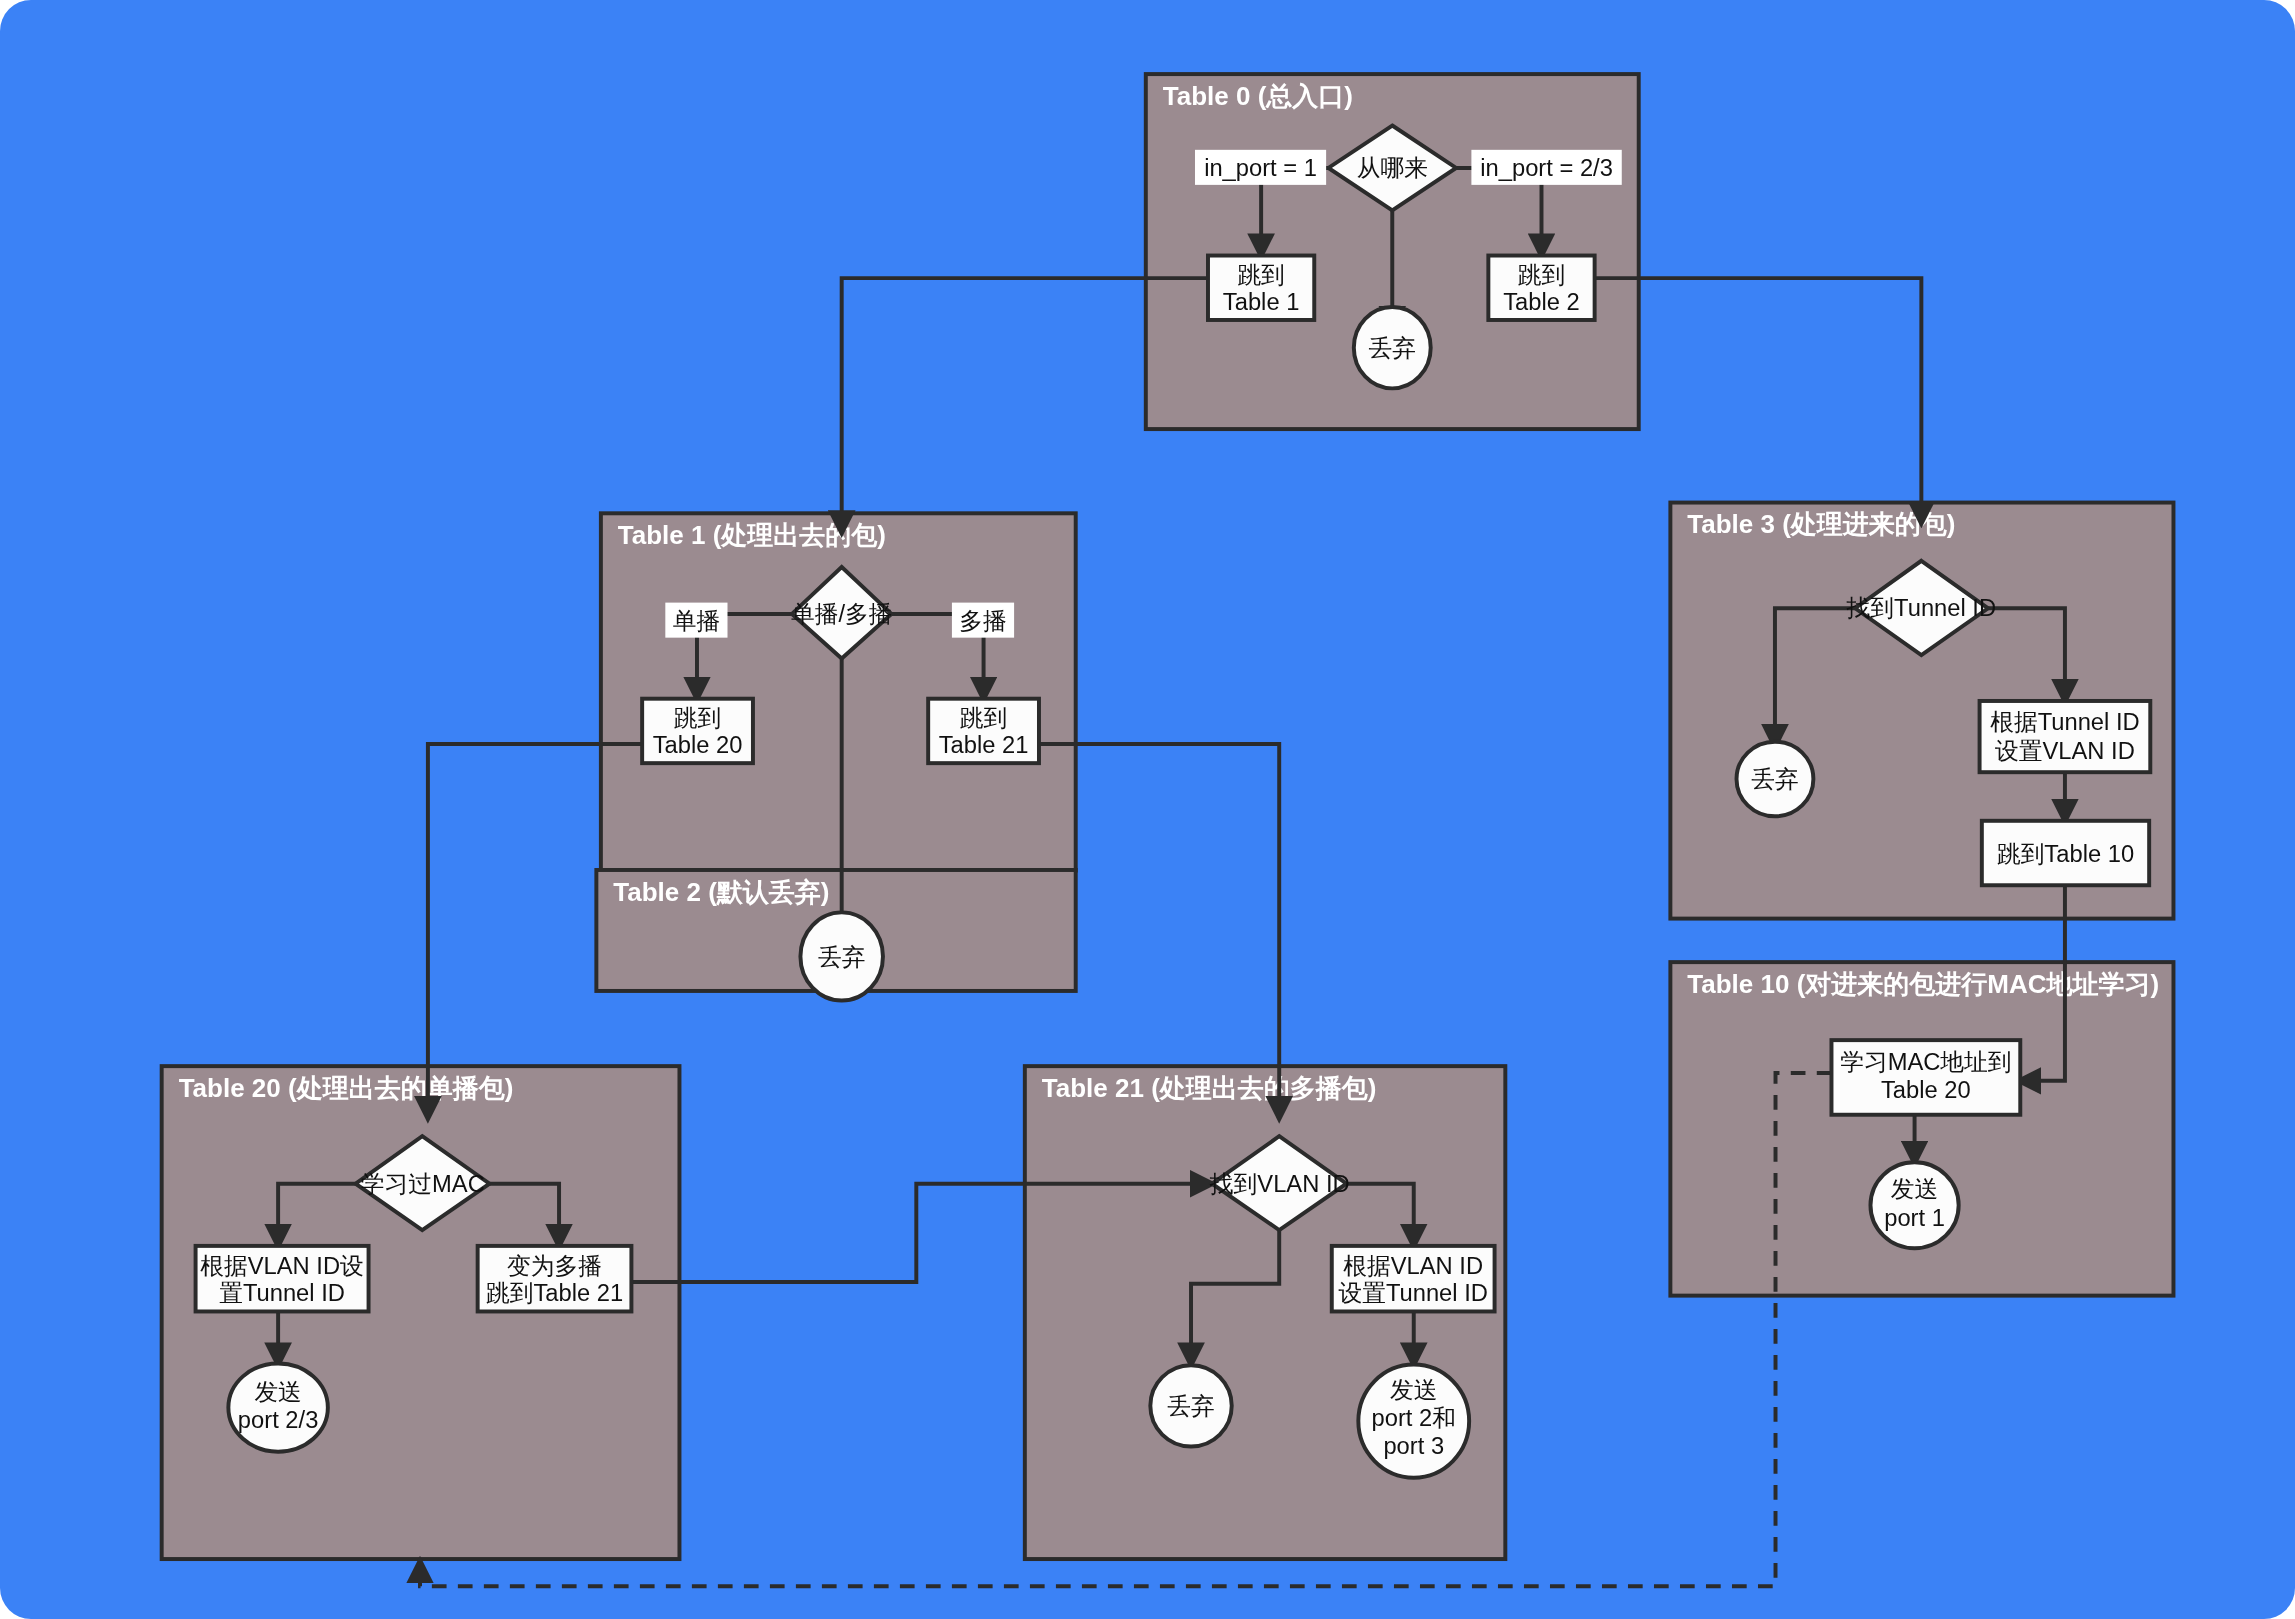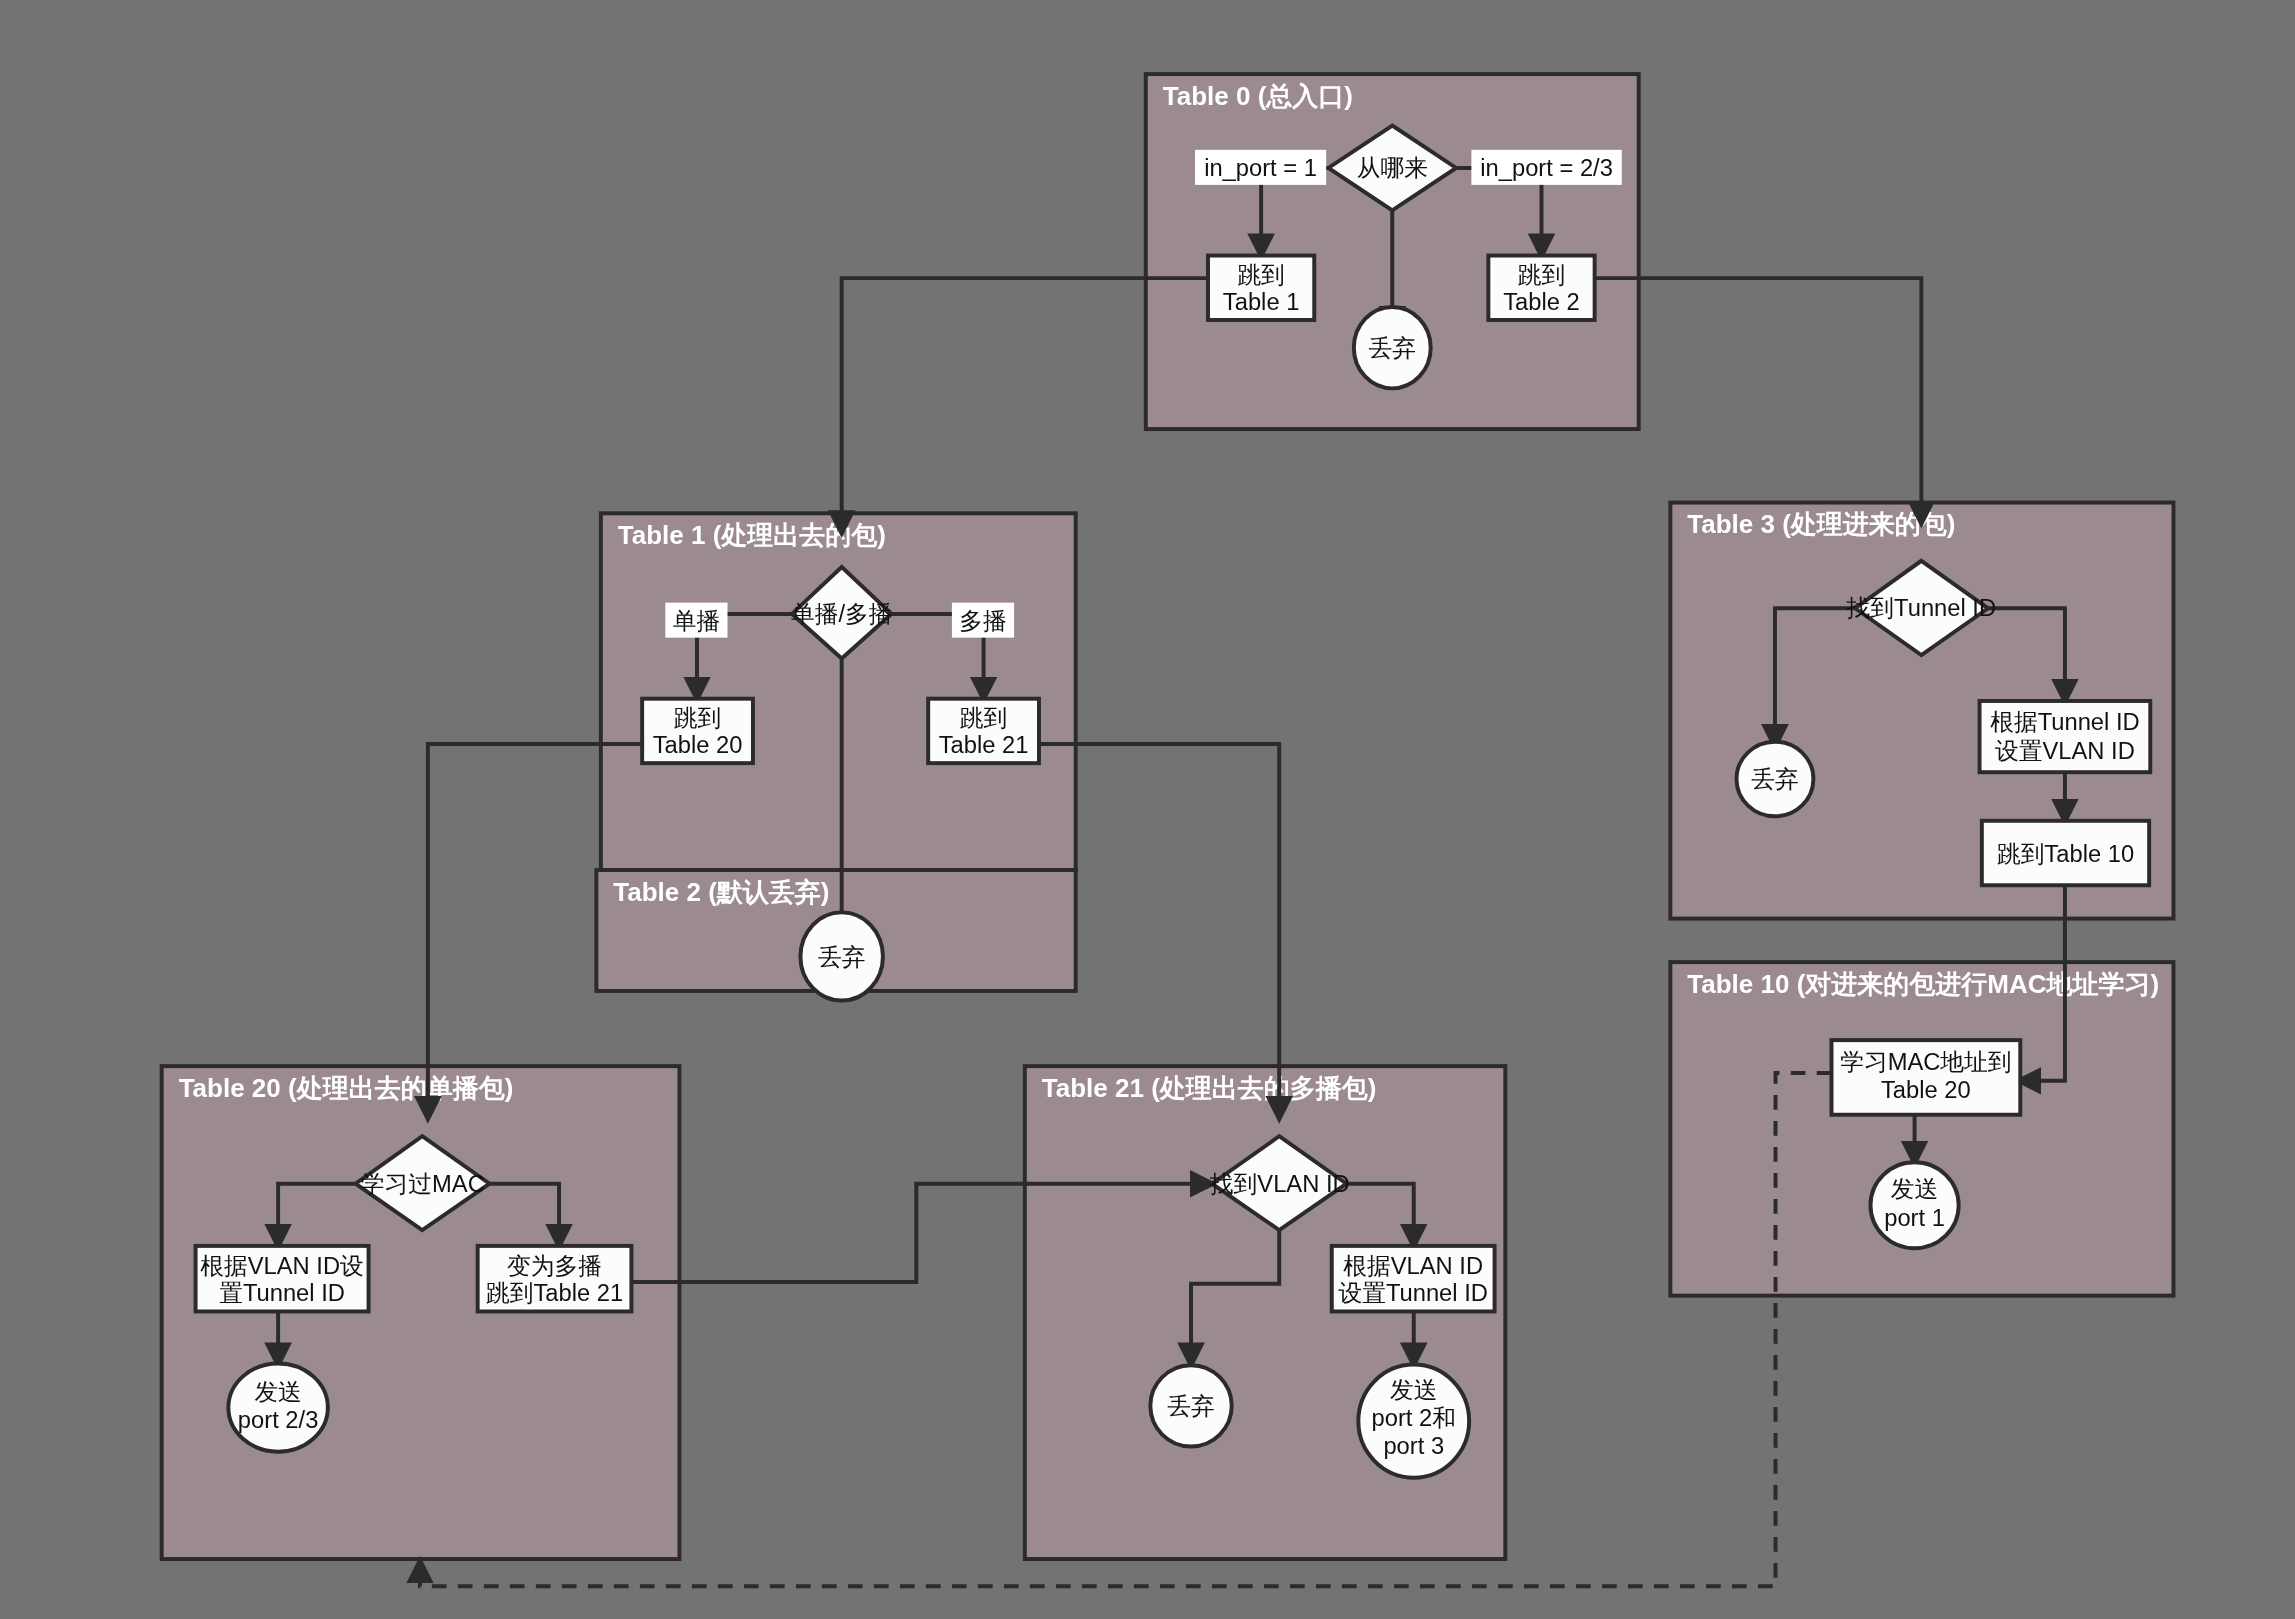--- a/index.html
+++ b/index.html
@@ -1,17 +1,17 @@
 <!DOCTYPE html>
 <html style="font-size:9px"><head>
 <meta charset="utf-8">
 <style>
   html,body{margin:0;padding:0;background:#ffffff;}
-  #stage{position:relative;width:2295px;height:1619px;background:#737373;
-         font-family:"Liberation Sans","DejaVu Sans",sans-serif;}
+  #stage{position:relative;width:2295px;height:1619px;background:#3b82f6;
+         font-family:"Liberation Sans","DejaVu Sans",sans-serif;border-radius:31px;}
   svg{position:absolute;left:0;top:0;width:2295px;height:1619px;}
   .grp-rect{fill:#9b8b90;stroke:#2b2b2b;stroke-width:7;}
   .grp-title{fill:#ffffff;font-size:46px;font-weight:700;
              font-family:"Liberation Sans","DejaVu Sans",sans-serif;}
   .node-box{fill:#fcfcfc;stroke:#2b2b2b;stroke-width:7;}
   .node-diamond{fill:#fcfcfc;stroke:#2b2b2b;stroke-width:7;}
   .node-ell{fill:#fcfcfc;stroke:#2b2b2b;stroke-width:7;}
   .node-text{fill:#111111;font-size:42px;text-anchor:middle;
              font-family:"Liberation Sans","DejaVu Sans",sans-serif;}
   .edge{fill:none;stroke:#2b2b2b;stroke-width:7;}

